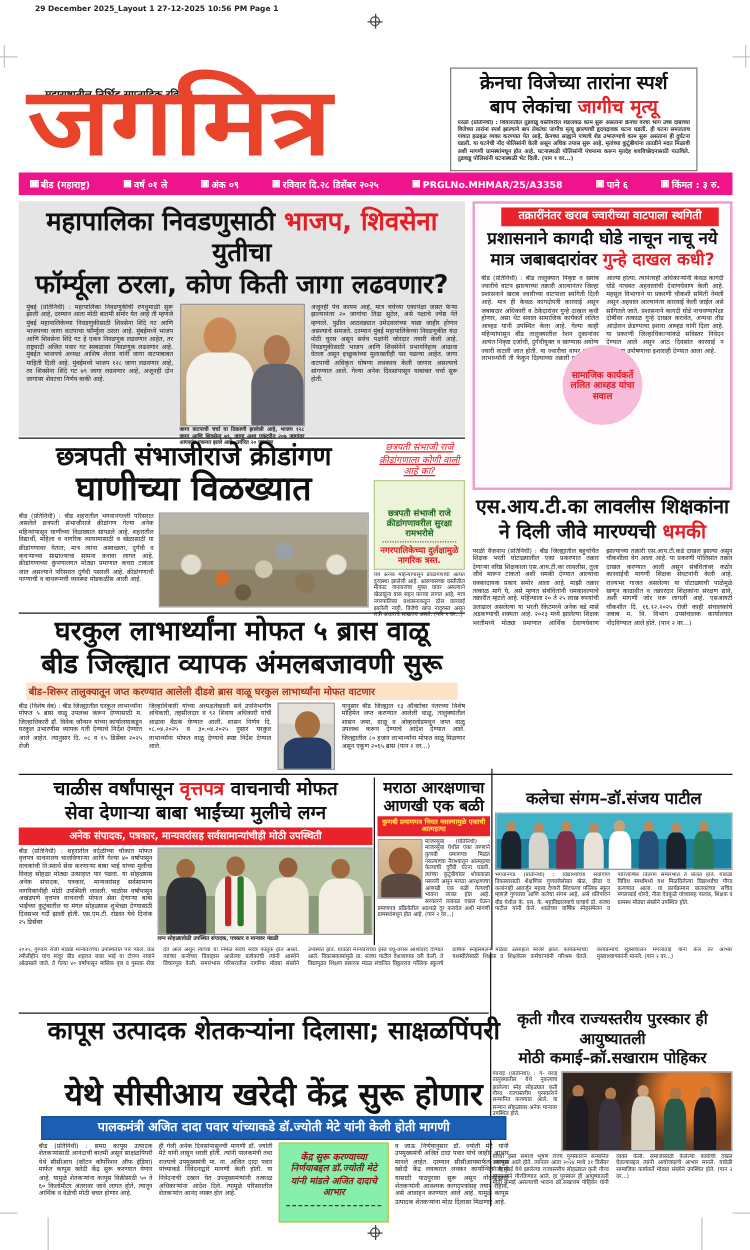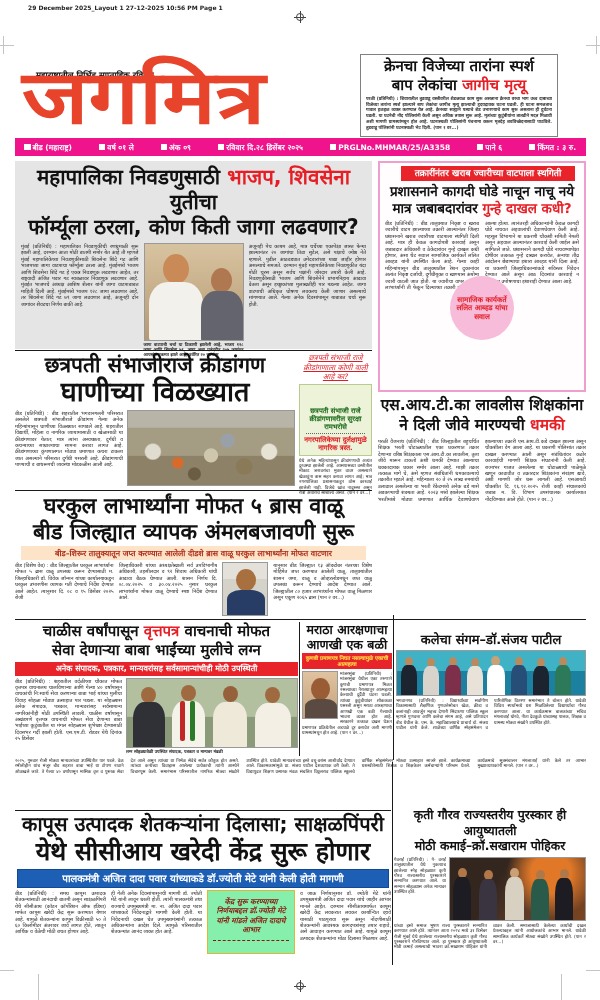--- a/index.html
+++ b/index.html
@@ -78,21 +78,21 @@
 
   
   .sit { position:absolute; left:378px; top:396px; width:208px; height:221px; }
   .sit .h { font-size:15.5px; line-height:19.5px; font-weight:bold; text-align:center; }
   .sit .bd { margin-top:3px; height:172px; }
 
   
   .gharkul { position:absolute; left:15px; top:493px; width:357px; height:124px; }
   .gharkul .h { font-size:21.5px; line-height:25.5px; font-weight:bold; text-align:center; }
   .substrip { background:#fde3c8; color:#b0301c; font-weight:bold; font-size:7.8px; line-height:9px;
-              text-align:center; padding:2.5px 2px; margin:2px 6px; }
+              text-align:left; padding:2.5px 2px; margin:2px 6px; }
   .gharkul .row { display:flex; gap:5px; height:56px; margin-top:1px; }
   .gharkul .col { flex:1; }
 
   
   .baba { position:absolute; left:15px; top:622px; width:283px; height:134px; }
   .baba .h { font-size:15px; line-height:19px; font-weight:bold; text-align:center; }
   .redstrip { background:#e8232a; color:#fff; font-weight:bold; font-size:8px; line-height:9.5px;
               text-align:center; padding:2px; margin:2px 0; }
   .baba .row { display:flex; gap:4px; height:80px; }
 
@@ -107,23 +107,23 @@
   
   .sind { position:absolute; left:396px; top:615px; width:190px; height:143px; }
   .sind .h { font-size:13px; line-height:16.5px; font-weight:bold; text-align:center; }
   .sind .bd { margin-top:2px; height:52px; }
 
   
   .contband { position:absolute; left:15px; top:758px; width:571px; height:50px; }
   .cols5 { column-count:5; column-gap:7px; height:100%; }
 
   
-  .cotton { position:absolute; left:15px; top:812px; width:376px; height:152px; }
+  .cotton { position:absolute; left:31px; top:812px; width:376px; height:152px; }
   .cotton .h1 { font-size:20px; line-height:25px; font-weight:bold; text-align:center; }
-  .cotton .h2 { font-size:25px; line-height:30px; font-weight:bold; text-align:center; }
+  .cotton .h2 { font-size:25px; line-height:30px; font-weight:bold; text-align:center;margin-top:24px; }
   .bluestrip { background:#1d5fb5; color:#fff; font-weight:bold; font-size:10px; line-height:12px;
                text-align:center; padding:2.5px 2px; margin:2px 2px; border:1px solid #114a92; }
   .cotton .row { display:flex; gap:5px; height:72px; margin-top:2px; }
   .cotton .col { flex:1; }
   .yellowbox { width:88px; background:#86efac; border:1px solid #d9b937; padding:6px 5px;
                color:#8a1a10; font-weight:bold; font-style:italic; font-size:7.4px; line-height:9.4px;
                text-align:center; height:64px; }
   .yellowbox .dash { border-top:1px dashed #8a1a10; margin-top:5px; }
 
   

